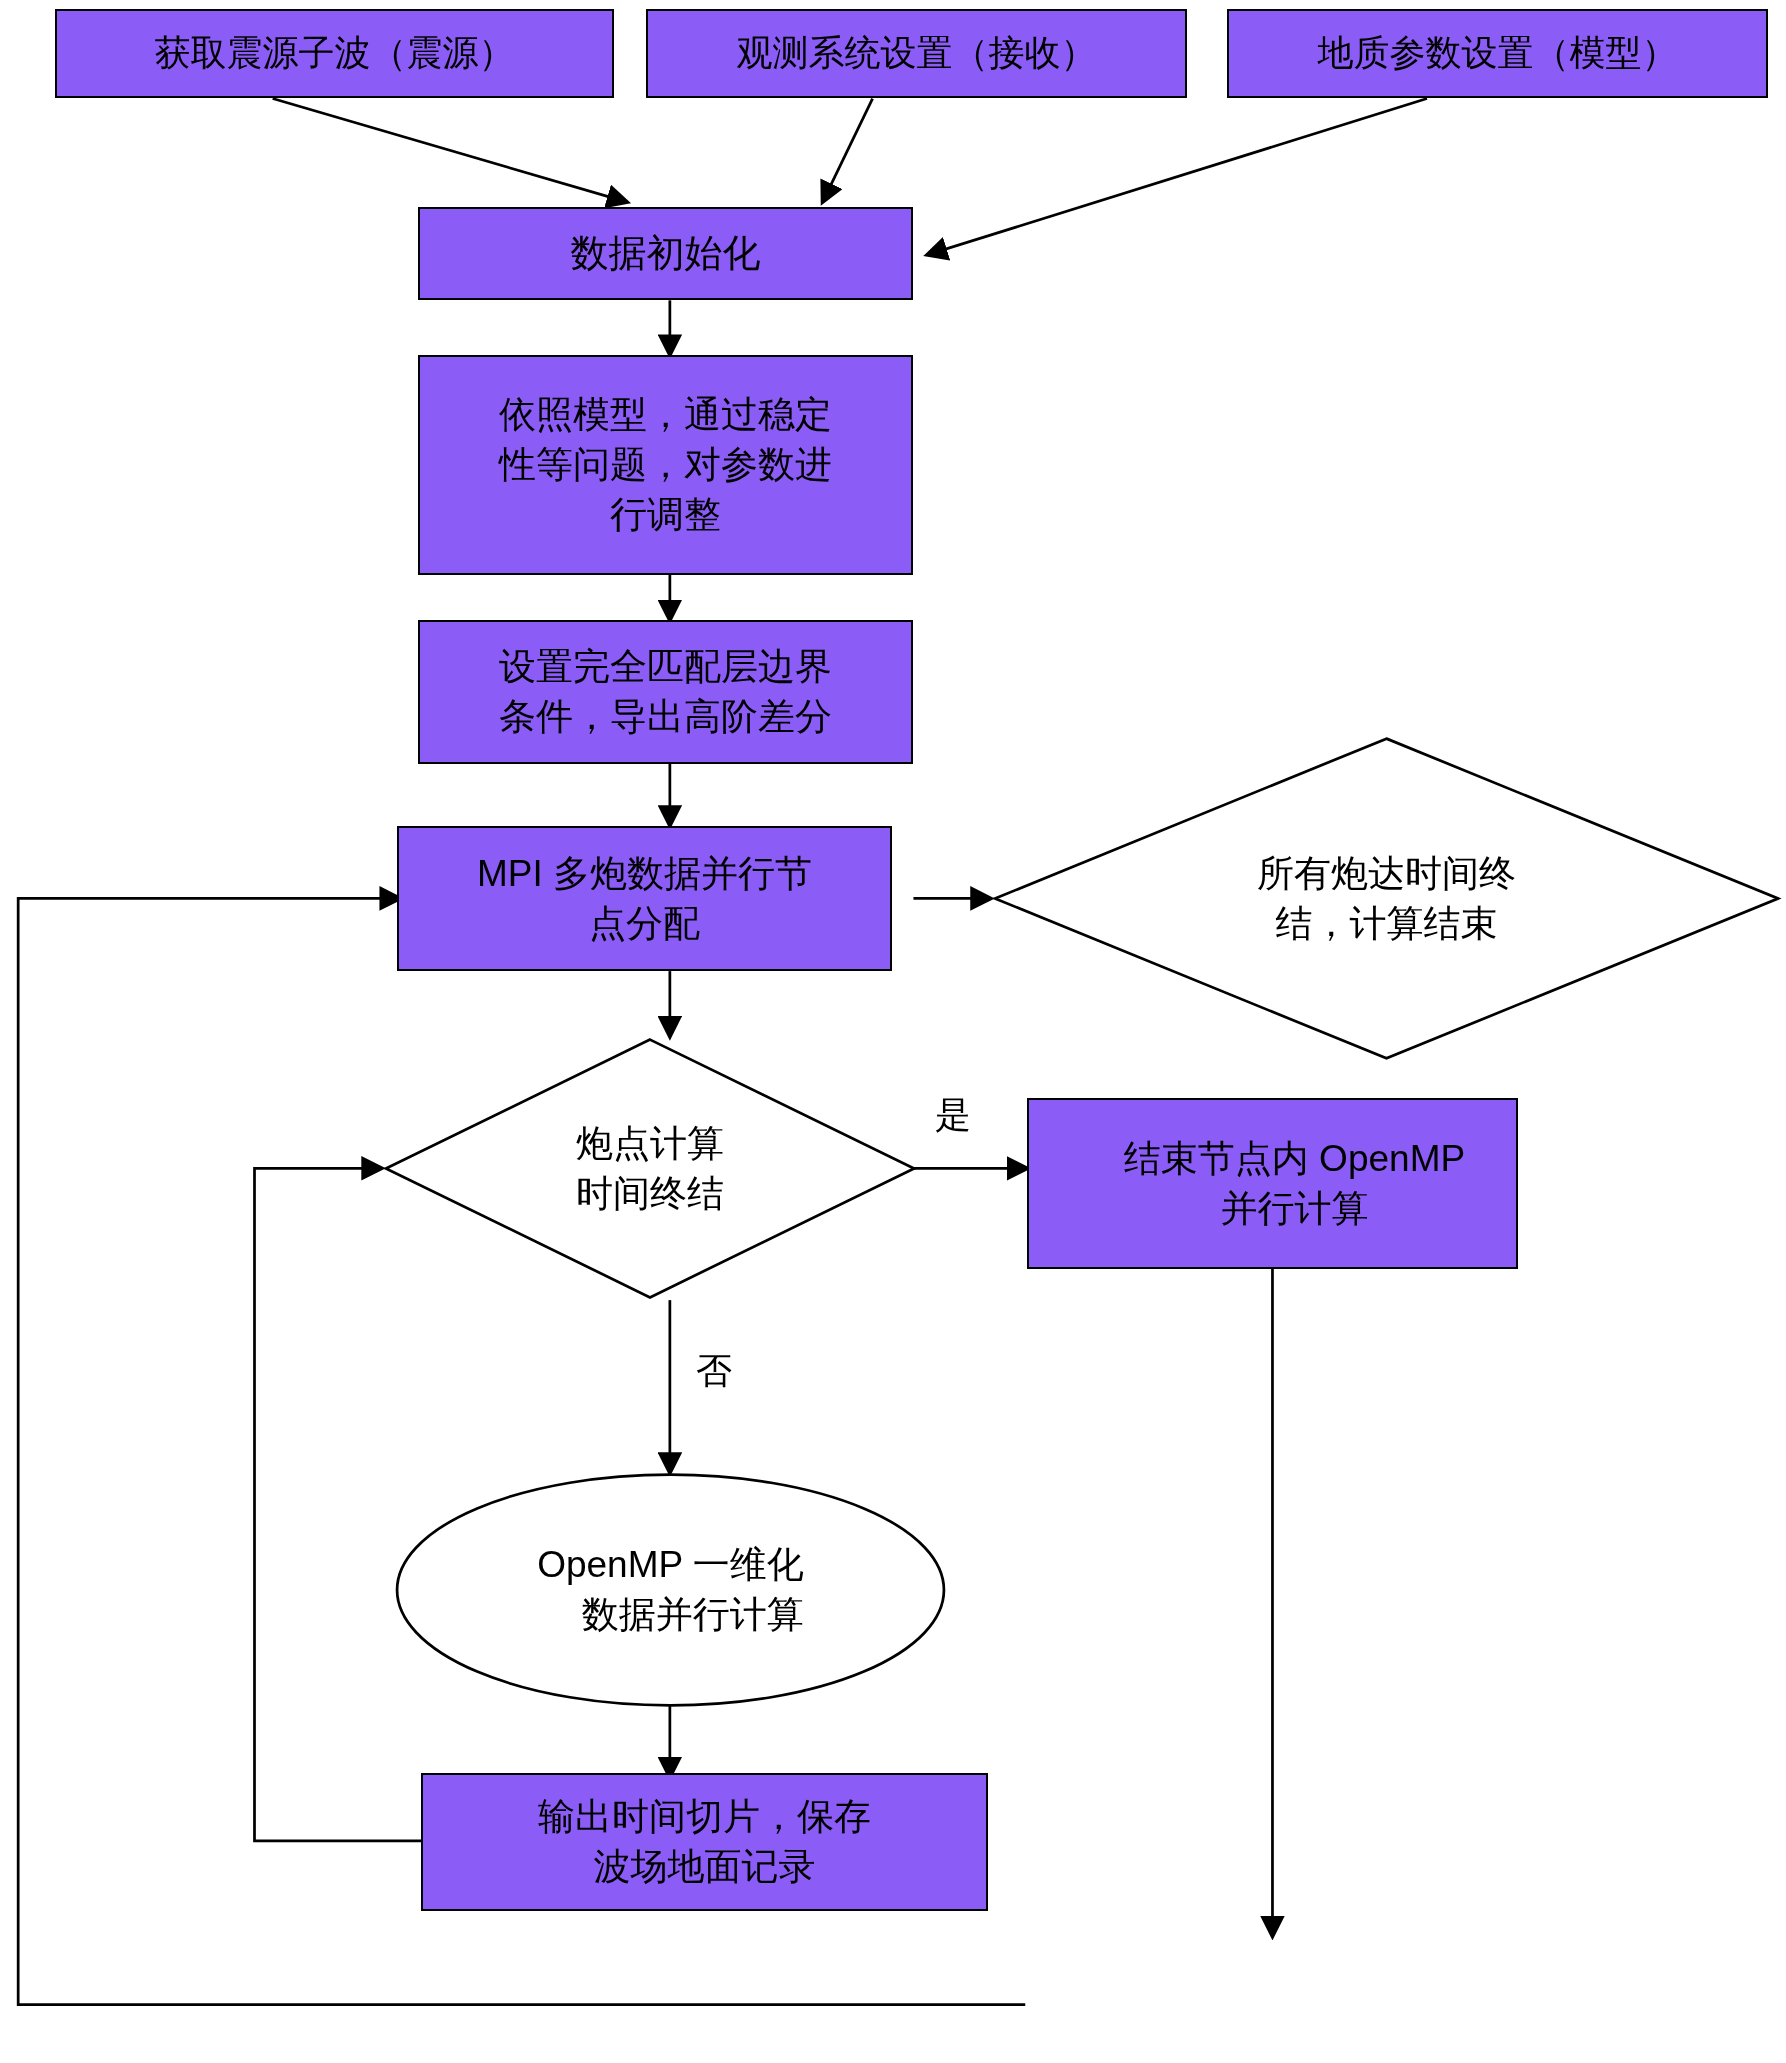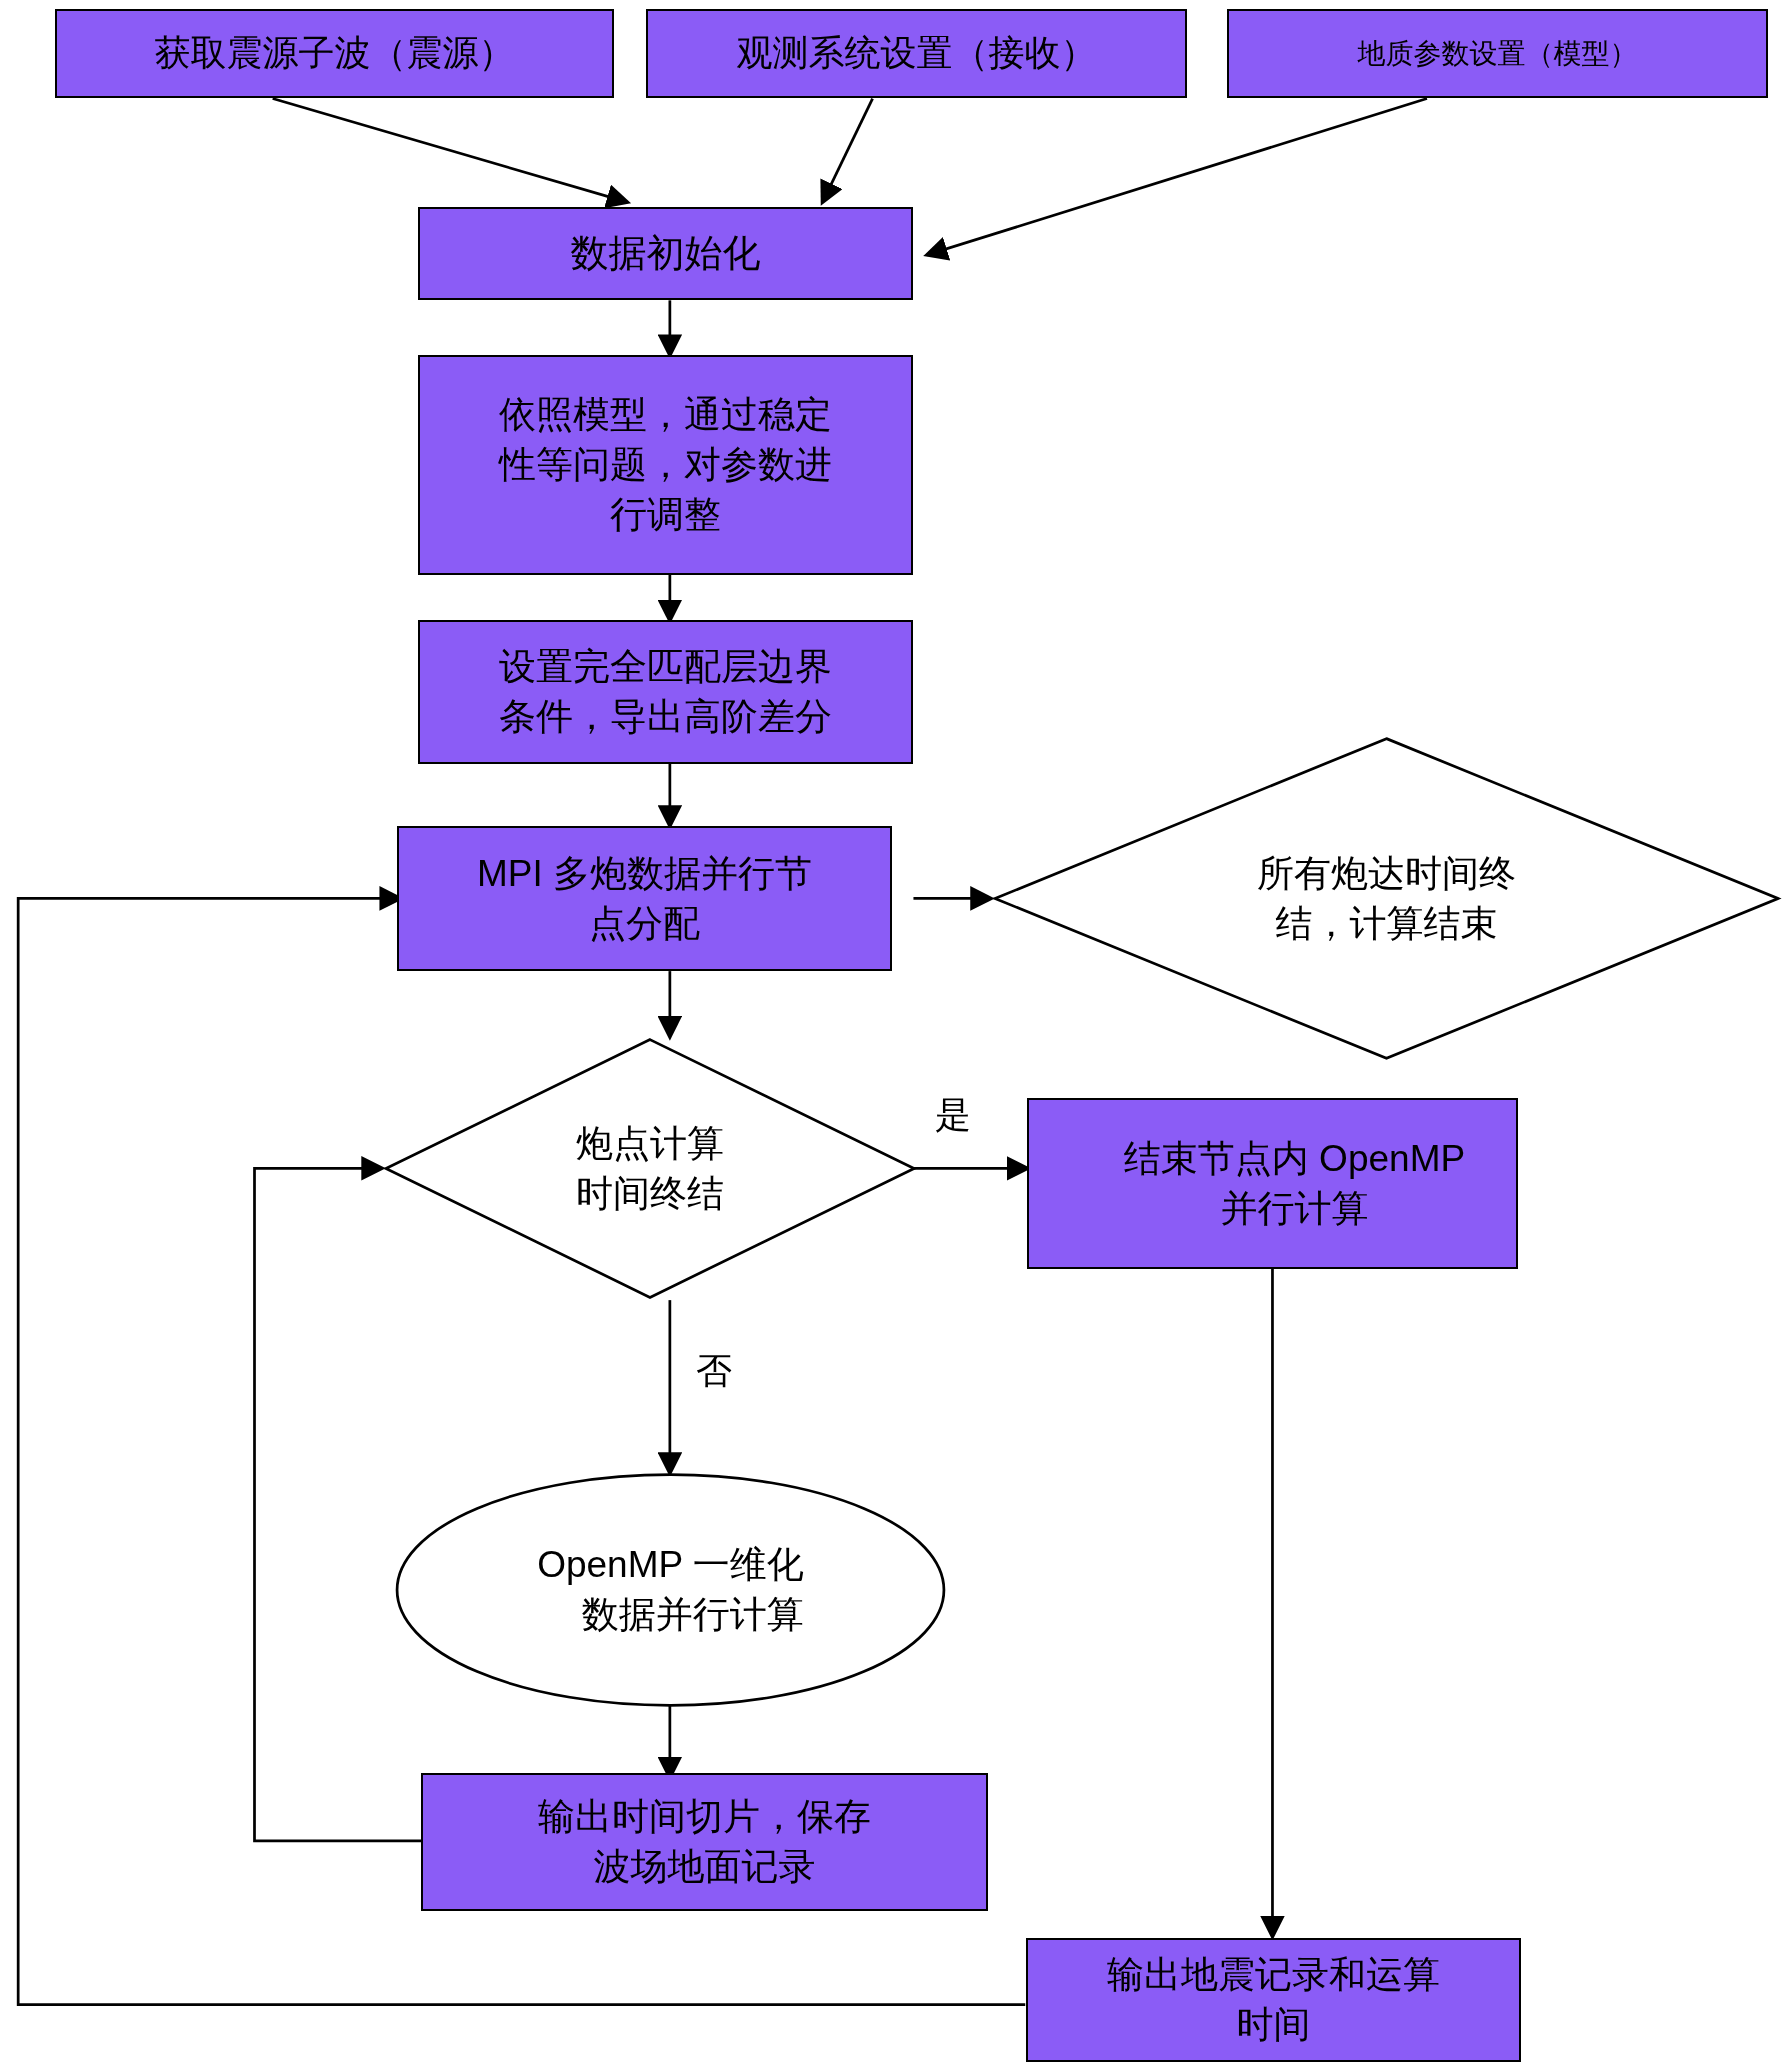--- a/index.html
+++ b/index.html
@@ -132,21 +132,21 @@
   </svg>
 
   <div class="node rect" style="left:55px; top:9px; width:559px; height:89px; font-size:36px;">
     <span class="txt">获取震源子波（震源）</span>
   </div>
 
   <div class="node rect" style="left:646px; top:9px; width:541px; height:89px; font-size:36px;">
     <span class="txt">观测系统设置（接收）</span>
   </div>
 
-  <div class="node rect" style="left:1227px; top:9px; width:541px; height:89px; font-size:28px;">
+  <div class="node rect" style="left:1227px; top:9px; width:541px; height:89px; font-size:36px;">
     <span class="txt">地质参数设置（模型）</span>
   </div>
 
   <div class="node rect" style="left:418px; top:207px; width:495px; height:93px; font-size:38px;">
     <span class="txt">数据初始化</span>
   </div>
 
   <div class="node rect" style="left:418px; top:355px; width:495px; height:220px; font-size:37px;">
     <span class="txt">依照模型，通过稳定
 性等问题，对参数进
@@ -190,23 +190,19 @@
     </svg>
     <span class="elabel">OpenMP 一维化
 数据并行计算</span>
   </div>
 
   <div class="node rect" style="left:421px; top:1773px; width:567px; height:138px; font-size:37px;">
     <span class="txt">输出时间切片，保存
 波场地面记录</span>
   </div>
 
-  <div class="node rect" style="left:1026px; top:1938px; width:495px; height:124px; font-size:37px;">
-    <span class="txt">输出地震记录和运算
-时间</span>
-  </div>
 
   <div class="edge-label" style="left:935px; top:1091px; font-size:36px;">是</div>
 
   <div class="edge-label" style="left:696px; top:1347px; font-size:36px;">否</div>
 
 </div>
 
 
 </body></html>

